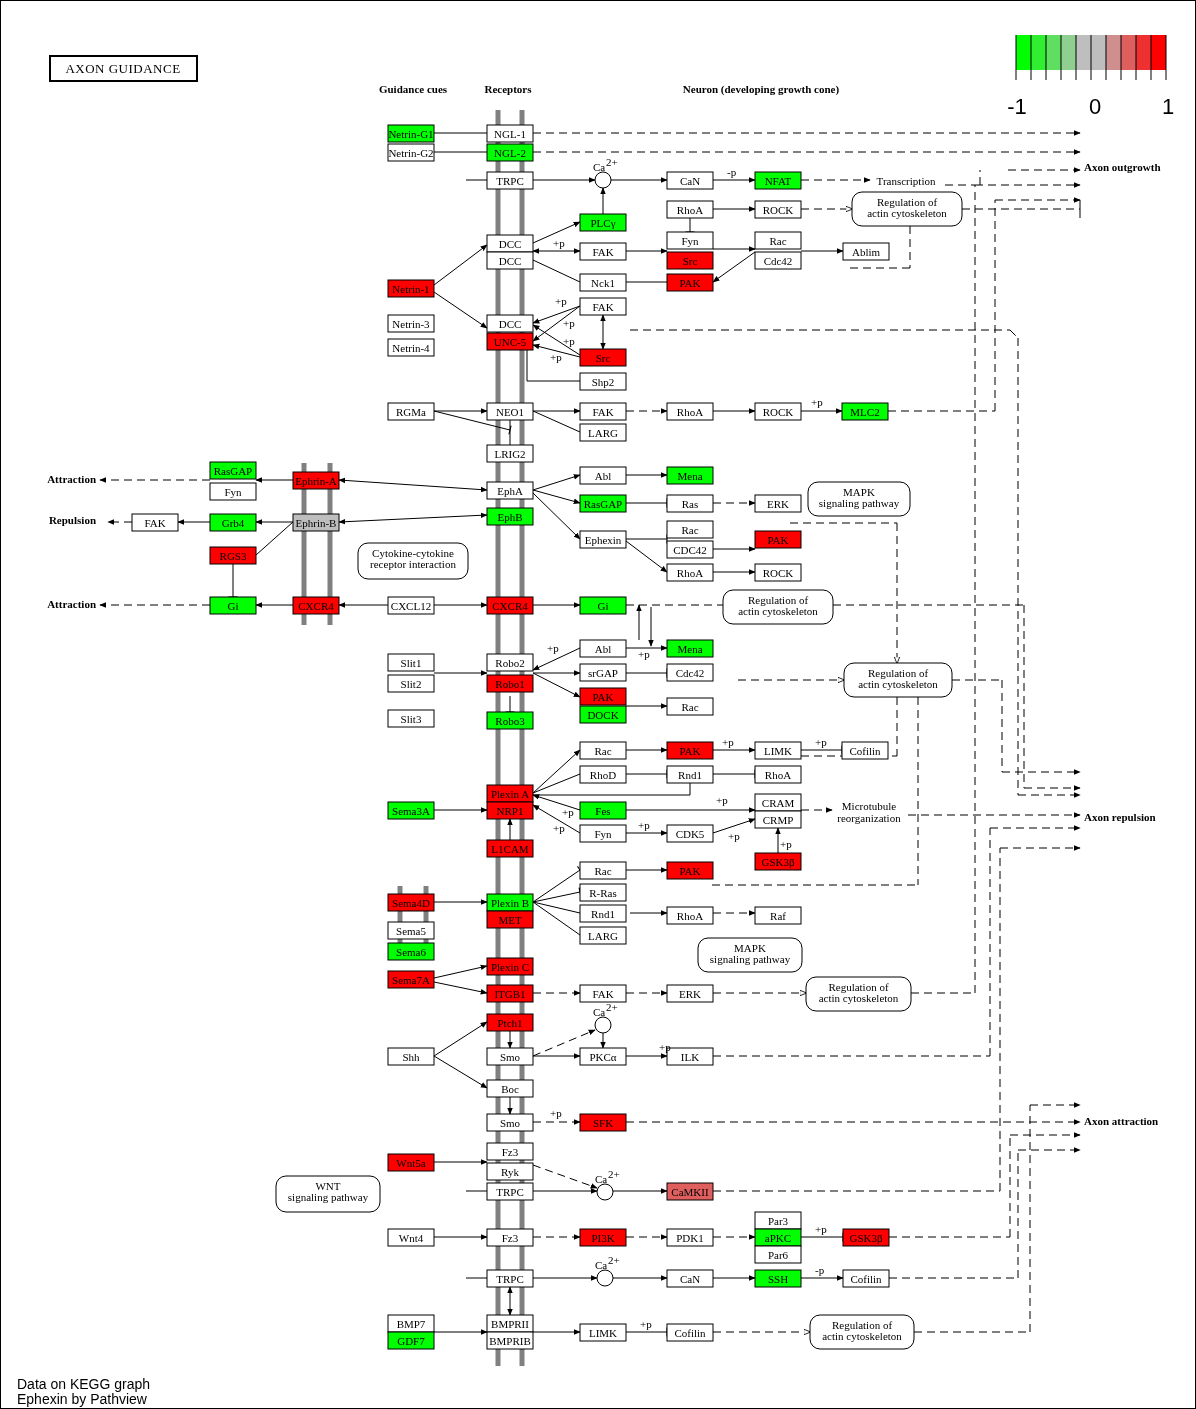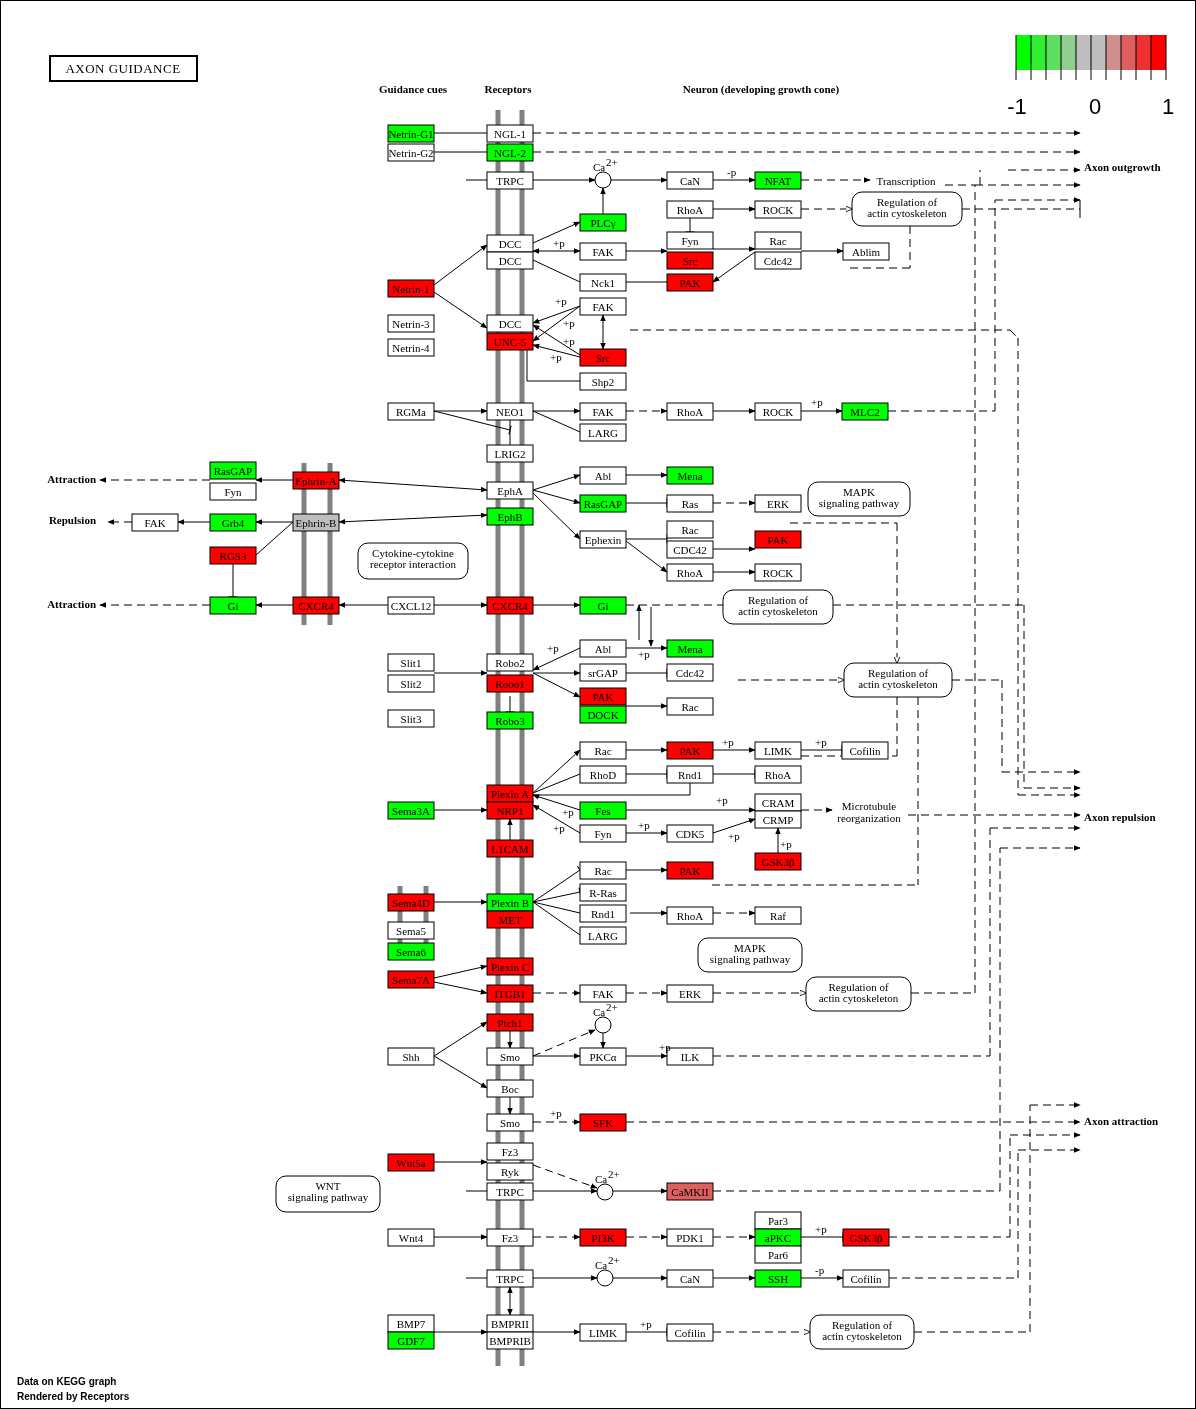--- a/index.html
+++ b/index.html
@@ -3,21 +3,21 @@
 <meta charset="utf-8">
 <style>
   html, body { margin: 0; padding: 0; background: #fff; }
   body { width: 1196px; height: 1409px; position: relative; overflow: hidden; }
   #frame { position: absolute; left: 0; top: 0; width: 1194px; height: 1407px; border: 1px solid #000; }
   svg#diagram { position: absolute; left: 0; top: 0; }
   .node-text { font-family: "Liberation Serif", serif; font-size: 11px; }
   .bold-text { font-family: "Liberation Serif", serif; font-size: 11px; font-weight: bold; }
   .title-text { font-family: "Liberation Serif", serif; font-size: 13px; letter-spacing: 0.5px; }
   .legend-num { font-family: "Liberation Sans", sans-serif; font-size: 22px; }
-  .footer { position: absolute; left: 17px; font-family: "Liberation Sans", sans-serif; font-size: 10px; font-weight: bold; color: #000; }
+  .footer { position: absolute; left: 17px; font-family: "Liberation Sans", sans-serif; font-size: 14px; font-weight: normal; color: #000; }
 </style>
 </head>
 <body>
 
 <div id="frame"></div>
 
 <svg id="diagram" width="1196" height="1409" viewBox="0 0 1196 1409" xmlns="http://www.w3.org/2000/svg">
   <defs>
     <marker id="arr" viewBox="0 0 10 10" refX="9" refY="5" markerWidth="7" markerHeight="7" orient="auto-start-reverse">
       <path d="M0,1 L10,5 L0,9 z" fill="#000"></path>
@@ -918,13 +918,13 @@
   <text x="96" y="483" text-anchor="end" class="bold-text">Attraction</text>
   <text x="96" y="524" text-anchor="end" class="bold-text">Repulsion</text>
   <text x="96" y="608" text-anchor="end" class="bold-text">Attraction</text>
 
   <text x="906" y="185" text-anchor="middle" class="node-text">Transcription</text>
   <text x="869" y="810" text-anchor="middle" class="node-text">Microtubule</text>
   <text x="869" y="822" text-anchor="middle" class="node-text">reorganization</text>
 </svg>
 
 <div class="footer" style="top:1376px;">Data on KEGG graph</div>
-<div class="footer" style="top:1391px;">Rendered by Receptors</div>
+<div class="footer" style="top:1391px;">Ephexin by Pathview</div>
 
 </body></html>

